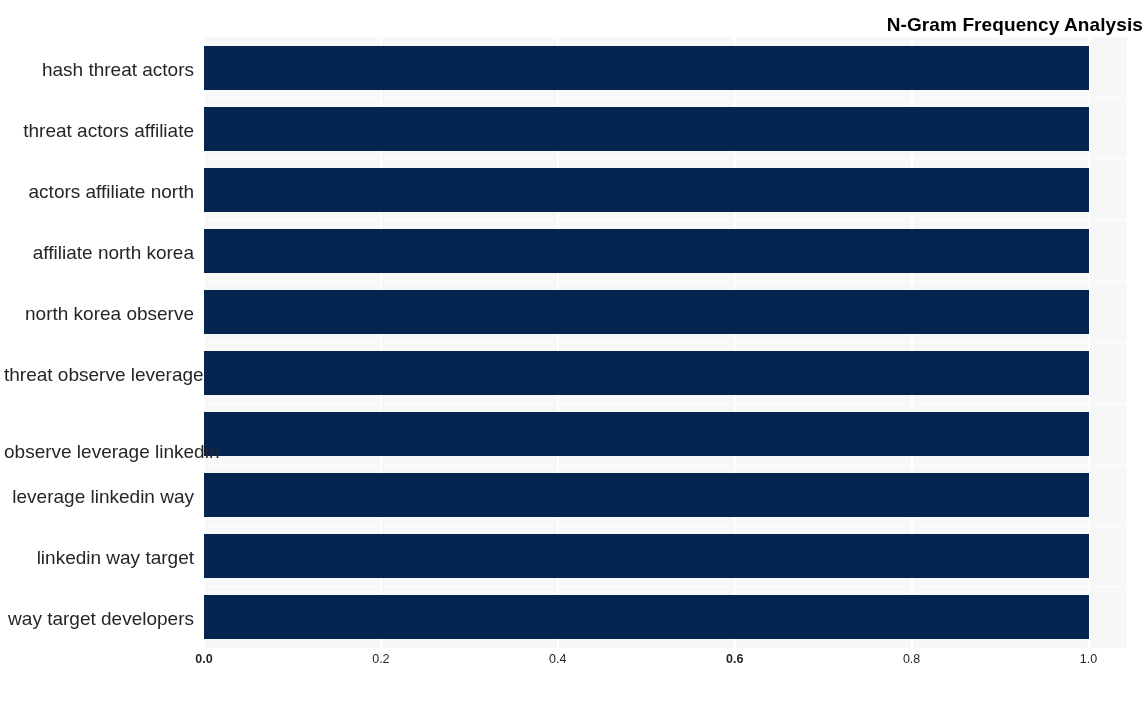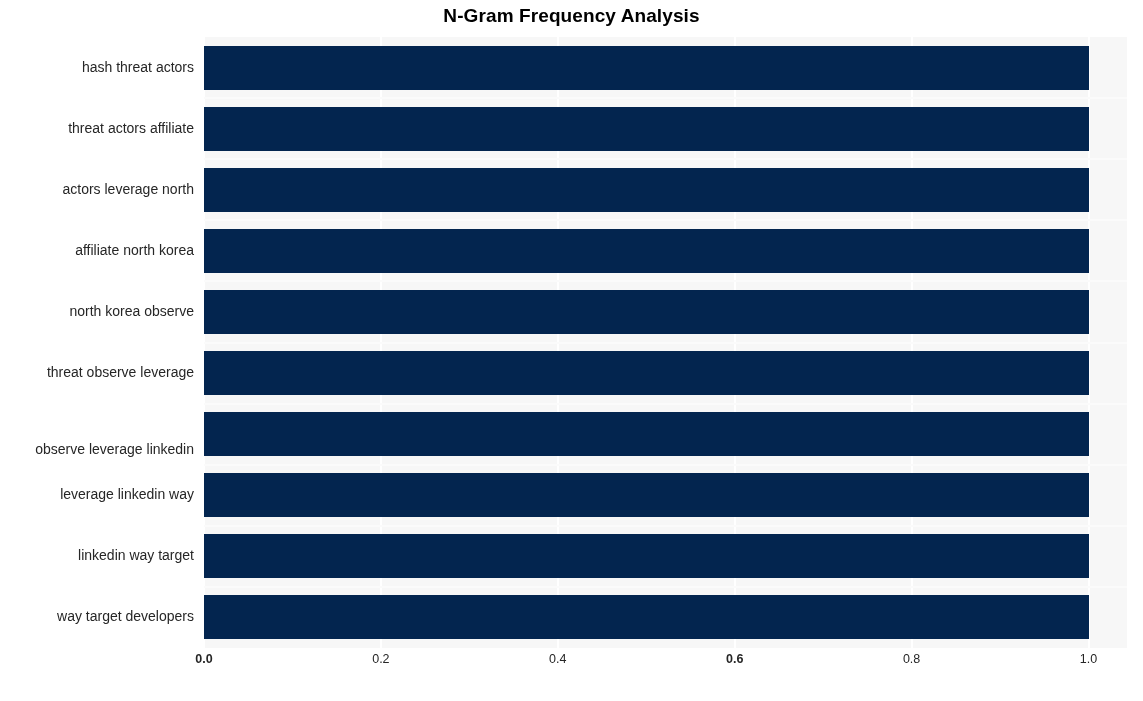--- a/index.html
+++ b/index.html
@@ -21,22 +21,22 @@
     position: absolute;
     inset: 0;
     background: #ffffff;
   }
 
   
   #chart-title {
     position: absolute;
     left: 0;
     right: 0;
-    top: 5px;
-    text-align: center;
+    top: 14px;
+    text-align: right;
     font-size: 19px;
     font-weight: bold;
     color: #000000;
     letter-spacing: 0.1px;
     white-space: nowrap;
   }
 
   
   #plot-area {
     position: absolute;
@@ -69,21 +69,21 @@
     position: absolute;
     left: 0;
     height: 44px;
     background: #03254f;
   }
   .ylabel {
     position: absolute;
     width: 190px;
     left: 4px;
     text-align: right;
-    font-size: 14px;
+    font-size: 19px;
     color: #262626;
     white-space: nowrap;
   }
 
   
   .xlabel {
     position: absolute;
     top: 652px;
     width: 80px;
     text-align: center;
@@ -139,21 +139,21 @@
         <div class="bar" title="observe leverage linkedin: 1" style="width: 884.523px; top: 375.15px;"></div>
         <div class="bar" title="leverage linkedin way: 1" style="width: 884.523px; top: 436.25px;"></div>
         <div class="bar" title="linkedin way target: 1" style="width: 884.523px; top: 497.35px;"></div>
         <div class="bar" title="way target developers: 1" style="width: 884.523px; top: 558.45px;"></div>
       </div>
   </div>
 
   <div id="ytick-labels">
       <div class="ylabel" style="top: 58.55px;">hash threat actors</div>
       <div class="ylabel" style="top: 119.65px;">threat actors affiliate</div>
-      <div class="ylabel" style="top: 180.75px;">actors leverage north</div>
+      <div class="ylabel" style="top: 180.75px;">actors affiliate north</div>
       <div class="ylabel" style="top: 241.85px;">affiliate north korea</div>
       <div class="ylabel" style="top: 302.95px;">north korea observe</div>
       <div class="ylabel" style="top: 364.05px;">threat observe leverage</div>
       <div class="ylabel" style="top: 441px;">observe leverage linkedin</div>
       <div class="ylabel" style="top: 486.25px;">leverage linkedin way</div>
       <div class="ylabel" style="top: 547.35px;">linkedin way target</div>
       <div class="ylabel" style="top: 608.45px;">way target developers</div>
     </div>
   <div id="xtick-labels">
       <div class="xlabel" style="left: 164px; font-weight: bold;">0.0</div>

